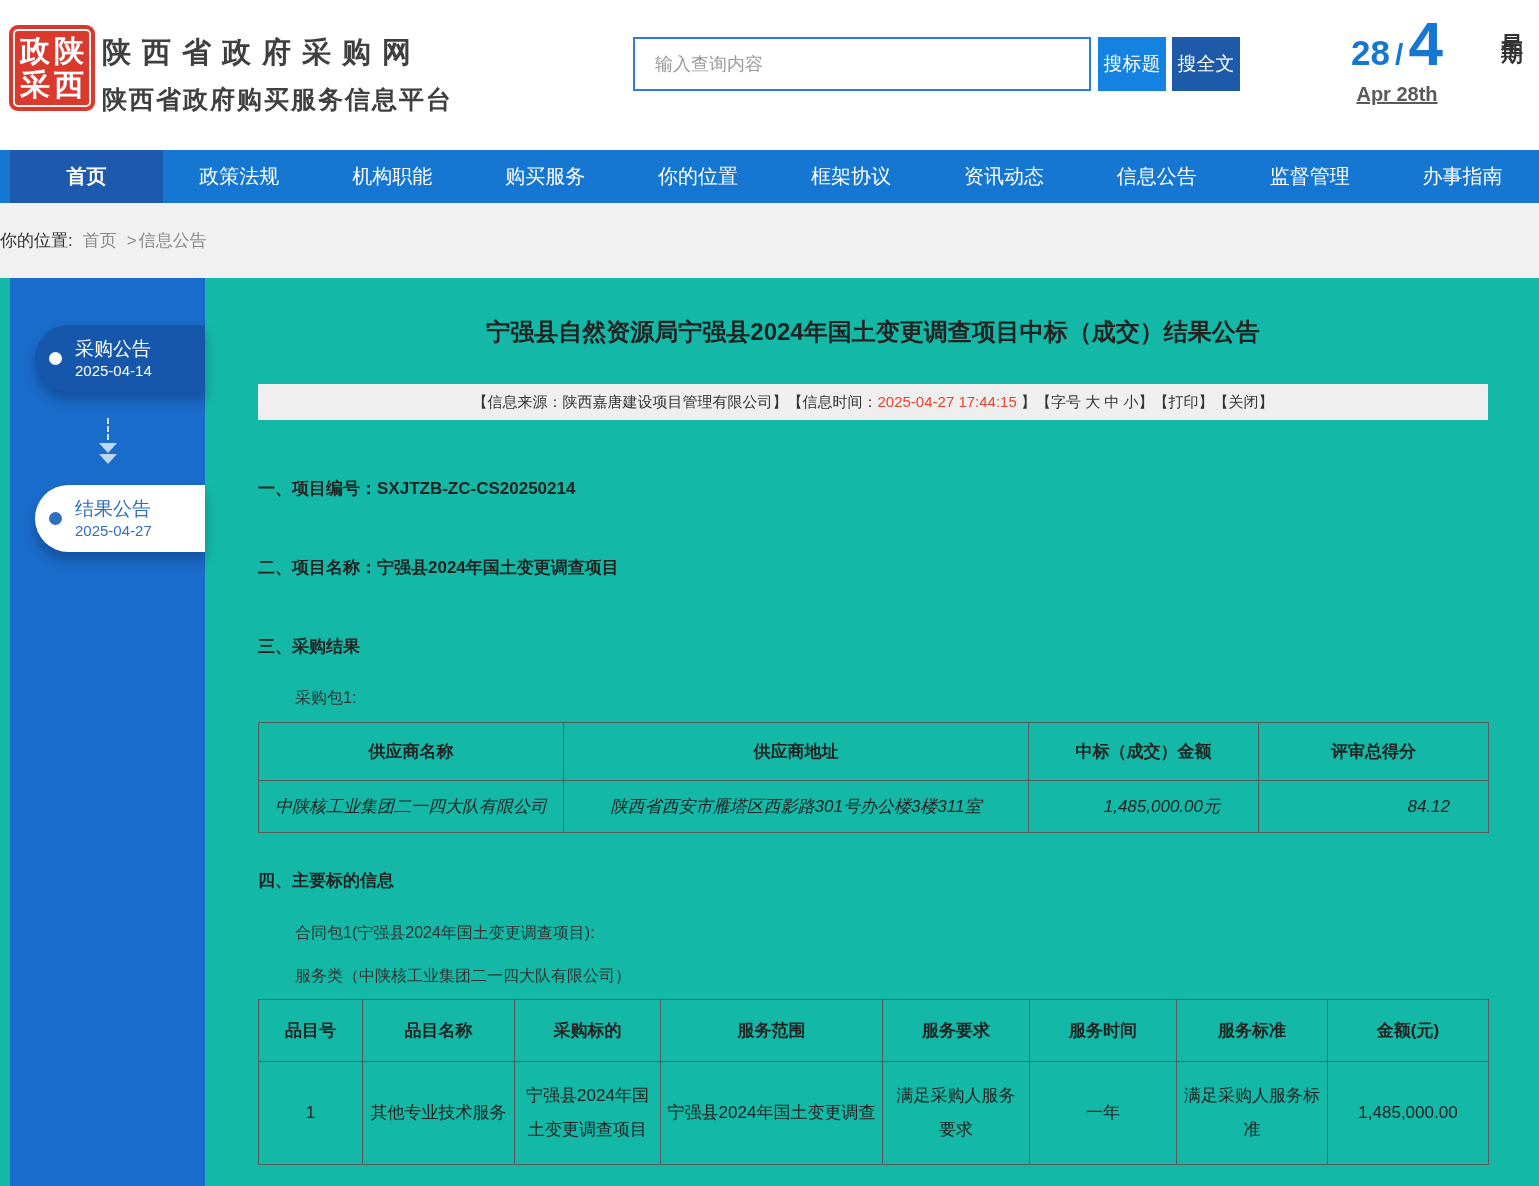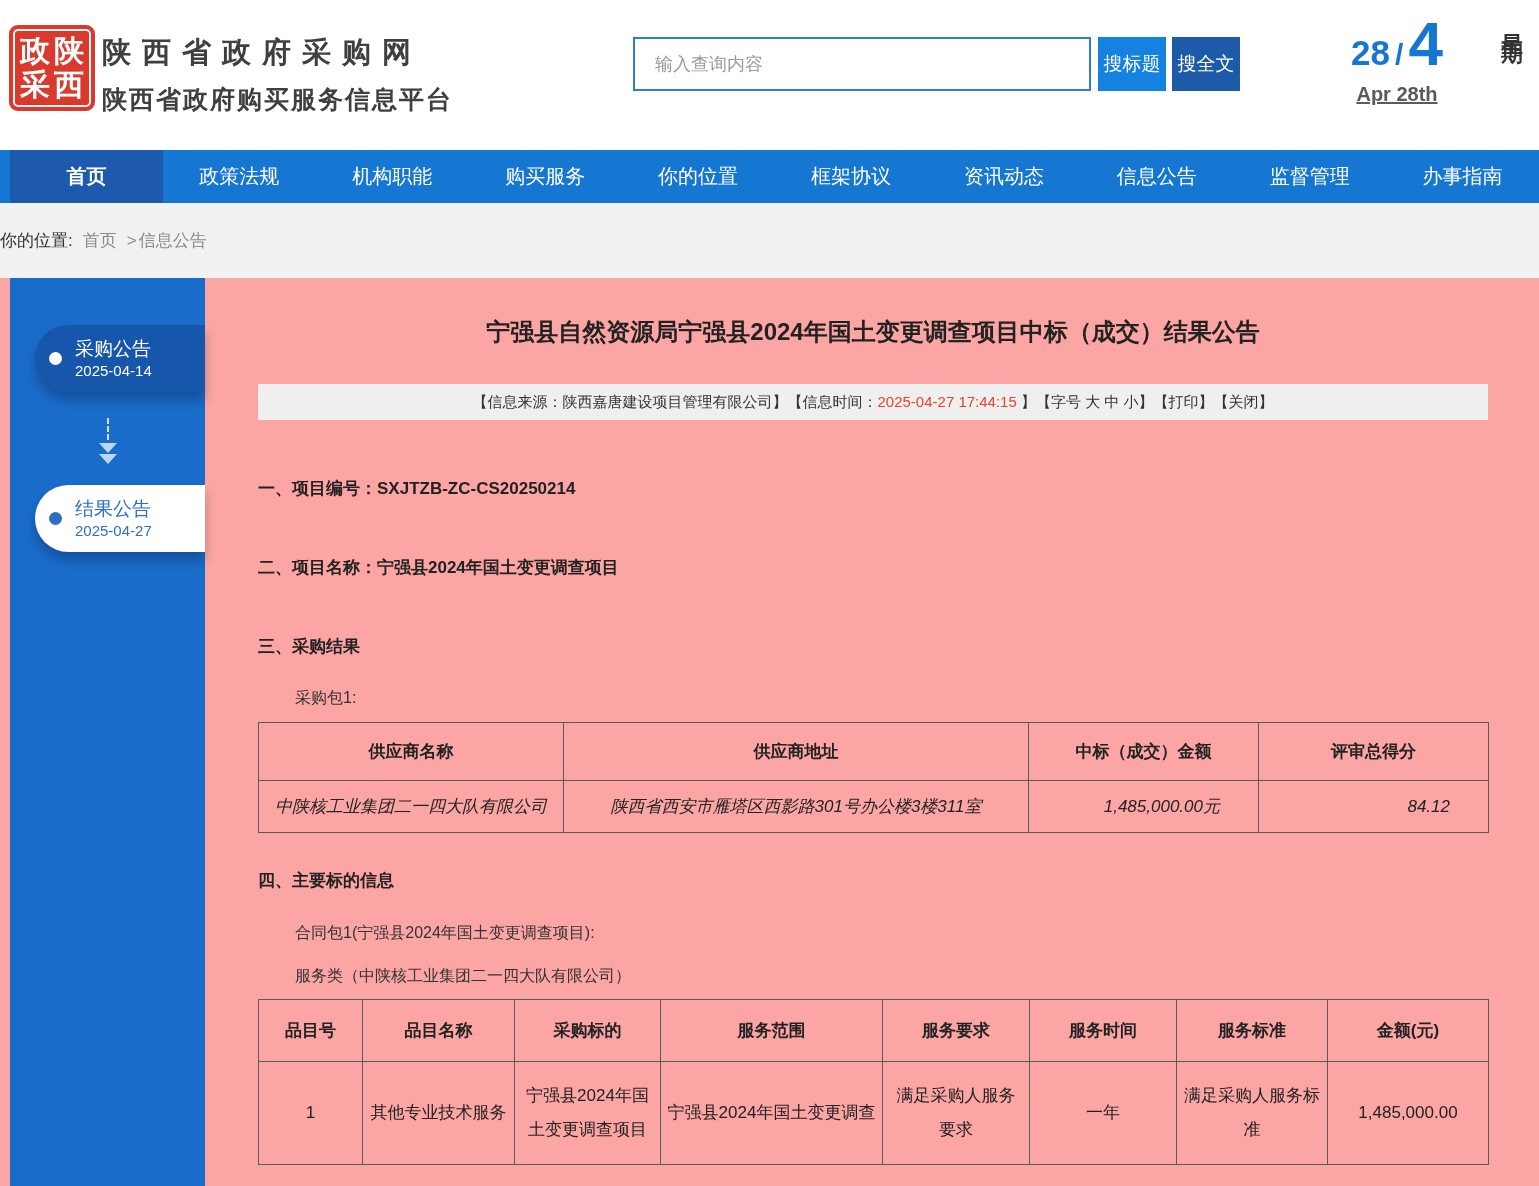--- a/index.html
+++ b/index.html
@@ -61,21 +61,21 @@
   
   .breadcrumb-bar {
     height:75px; background:#f1f1f1; display:flex; align-items:center;
     font-size:17px;
   }
   .crumb-label { color:#333; margin-right:10px; }
   .crumb-link { color:#8a8a8a; cursor:pointer; }
   .crumb-sep { color:#8a8a8a; margin:0 2px 0 10px; }
 
   
-  .main { position:relative; height:908px; background:#fca5a5; }
+  .main { position:relative; height:908px; background:#14b8a6; }
 
   .sidebar { position:absolute; left:10px; top:0; bottom:0; width:195px; background:#1a6cca; }
   .pill {
     position:absolute; left:25px; width:170px; height:67px;
     border-radius:34px 0 0 34px; display:flex; align-items:center; cursor:pointer;
   }
   .pill-1 { top:47px; background:#1757ab; color:#fff; box-shadow:0 8px 12px rgba(0,0,30,.25); }
   .pill-2 { top:207px; background:#fff; color:#2e6fc0; box-shadow:0 8px 12px rgba(0,0,30,.25); }
   .pill .dot { width:13px; height:13px; border-radius:50%; margin:0 13px 0 14px; flex:none; }
   .pill-1 .dot { background:#fff; }

